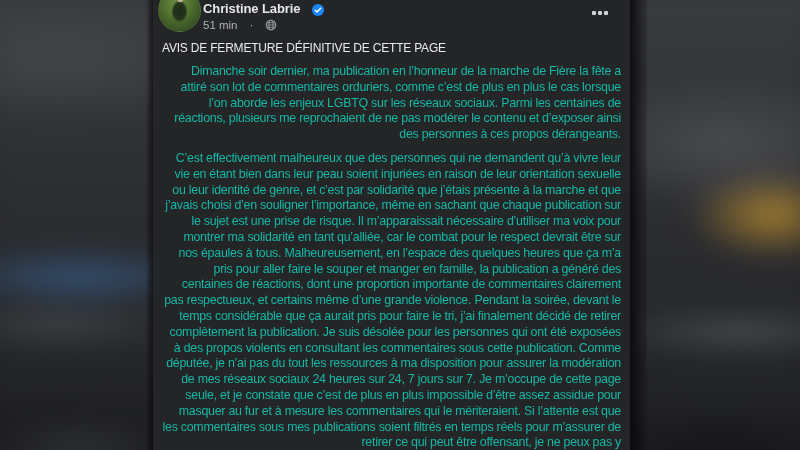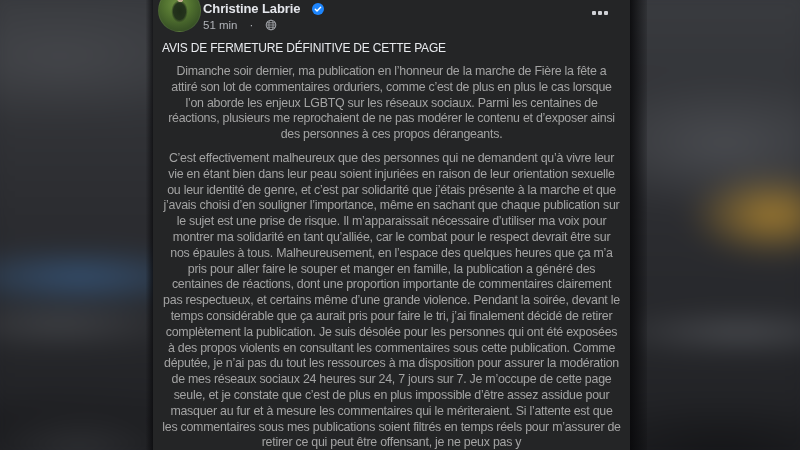--- a/index.html
+++ b/index.html
@@ -56,21 +56,21 @@
     position:absolute; left:-4px; top:-11px;
     width:43px; height:43px; border-radius:50%;
     background:
       radial-gradient(circle 5px at 52% 22%, #c9b094 0%, #c9b094 55%, rgba(201,176,148,0) 70%),
       radial-gradient(ellipse 11px 15px at 50% 52%, #1f2c18 0%, #24331c 55%, rgba(31,44,24,0) 75%),
       radial-gradient(circle at 45% 35%, #6d8f41 0%, #50702f 40%, #3a5426 72%, #2b4120 100%);
     border:1px solid rgba(255,255,255,0.06);
   }
 
   .header-info { position:absolute; left:41px; top:1px; }
-  .author-row { display:flex; align-items:center; gap:12px; }
+  .author-row { display:flex; align-items:flex-end; gap:12px; }
   .author-name {
     font-size:13px; font-weight:bold; color:#e4e6eb;
     letter-spacing:-0.1px; cursor:pointer;
   }
   .verified { display:inline-flex; width:12px; height:12px; }
 
   .meta-row {
     display:flex; align-items:center; gap:12px;
     margin-top:3px;
     font-size:11.5px; color:#b0b3b8;
@@ -92,22 +92,22 @@
     margin-top:6px;
     font-size:12px; letter-spacing:-0.2px;
     color:#e9ebef;
     line-height:16px;
   }
 
   .post-body p {
     margin-top:8px;
     font-size:12.4px; letter-spacing:-0.25px;
     line-height:15.8px;
-    color:#a3a3a3;
-    text-align:center;
+    color:#14b8a6;
+    text-align:right;
   }
 </style>
 </head>
 <body>
 
 <div class="stage">
 
   <div class="bg-blur"></div>
   <div class="edge-left"></div>
   <div class="edge-right"></div>

